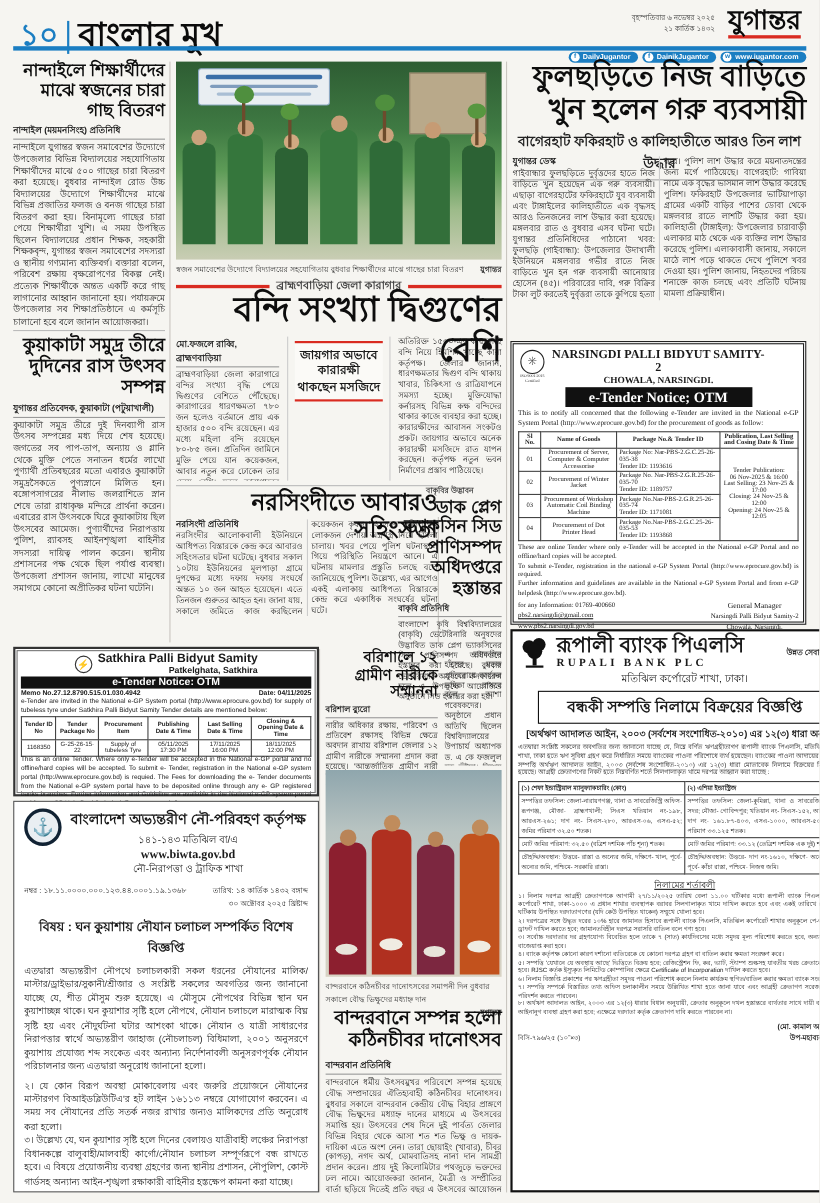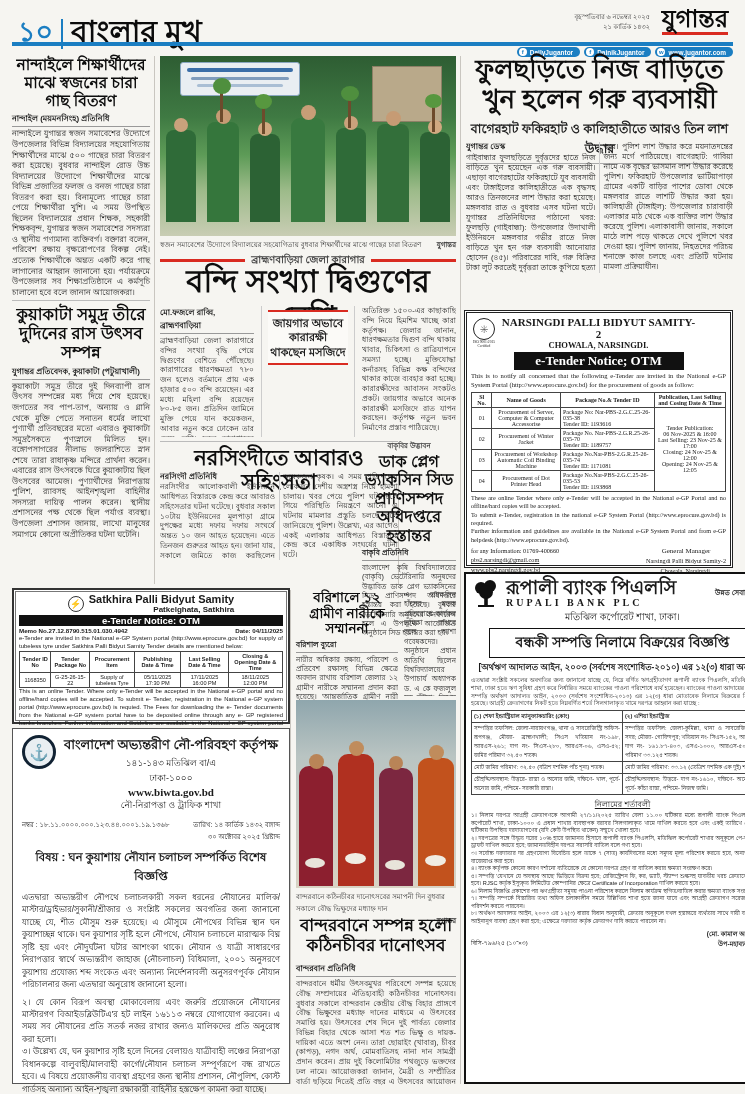--- a/index.html
+++ b/index.html
@@ -2,21 +2,21 @@
 <html lang="bn"><head>
 <meta charset="utf-8">
 <style>
   * { margin:0; padding:0; box-sizing:border-box; }
   html,body { background:#e8e6e1; }
   body { font-family:"Liberation Sans", sans-serif; color:#1a1a1a; }
   #page { position:relative; width:745px; height:1094px; background:#f6f5f1; margin:0 auto; overflow:hidden; }
   .abs { position:absolute; }
   .jt { text-align:justify; }
   .vrule { background:#c9c6c0; width:1px; }
-  .hl { font-weight:bold; color:#0d0d0d; text-align:center; line-height:1.15; }
+  .hl { font-weight:bold; color:#0d0d0d; text-align:right; line-height:1.15; }
   .byline { font-weight:bold; font-size:8px; border-bottom:1px solid #999; padding-bottom:1px; margin-bottom:2px; }
   .body8 { font-size:8px; line-height:1.32; }
   .body75 { font-size:7.5px; line-height:1.3; }
   .pill { display:inline-flex; align-items:center; gap:3px; background:#1b7ec2; color:#fff; font-size:6.5px; font-weight:bold; border-radius:8px; padding:1px 7px 1px 2px; margin-left:4px; }
   .pill .ic { width:8px; height:8px; border-radius:50%; background:#fff; color:#1b7ec2; font-size:6px; line-height:8px; text-align:center; font-weight:bold; }
   .blackbar { background:#111; color:#fff; font-weight:bold; text-align:center; }
   table { border-collapse:collapse; width:100%; }
   .tb td, .tb th { border:1px solid #444; padding:1px 2px; vertical-align:middle; }
   .serif { font-family:"Liberation Serif", serif; }
   .cap { font-size:7px; color:#333; display:flex; justify-content:space-between; }
@@ -392,21 +392,20 @@
       <div style="flex:1;border:1px solid #333;font-size:5.8px;font-weight:bold;text-align:center;padding:1px 0;">General Manager (Additional Charge)</div>
     </div>
   </div>
 
   <div class="abs notice" style="left:12px;top:728px;width:278px;height:356px;border:1.5px solid #555;padding:6px 9px;">
     <div style="display:flex;gap:6px;align-items:flex-start;">
       <div style="width:34px;height:34px;border-radius:50%;border:3px solid #123;background:#e9eef2;text-align:center;line-height:30px;font-size:16px;color:#123;">⚓</div>
       <div style="flex:1;text-align:center;">
         <div style="font-size:13px;font-weight:bold;">বাংলাদেশ অভ্যন্তরীণ নৌ-পরিবহণ কর্তৃপক্ষ</div>
         <div style="font-size:9px;">১৪১-১৪৩ মতিঝিল বা/এ</div>
-        <div style="font-size:9px;">ঢাকা-১০০০</div>
         <div class="serif" style="font-size:11px;font-weight:bold;">www.biwta.gov.bd</div>
         <div style="font-size:9px;">নৌ-নিরাপত্তা ও ট্রাফিক শাখা</div>
       </div>
     </div>
     <div style="display:flex;justify-content:space-between;font-size:6.8px;margin-top:6px;">
       <span>নম্বর : ১৮.১১.০০০০.০০০.১২৩.৪৪.০০০১.১৯.১৩৬৮</span>
       <span style="text-align:right;">
         <span style="display:block;">তারিখ: ১৪ কার্তিক ১৪৩২ বঙ্গাব্দ</span>
         <span style="display:block;">৩০ অক্টোবর ২০২৫ খ্রিষ্টাব্দ</span>
       </span>

